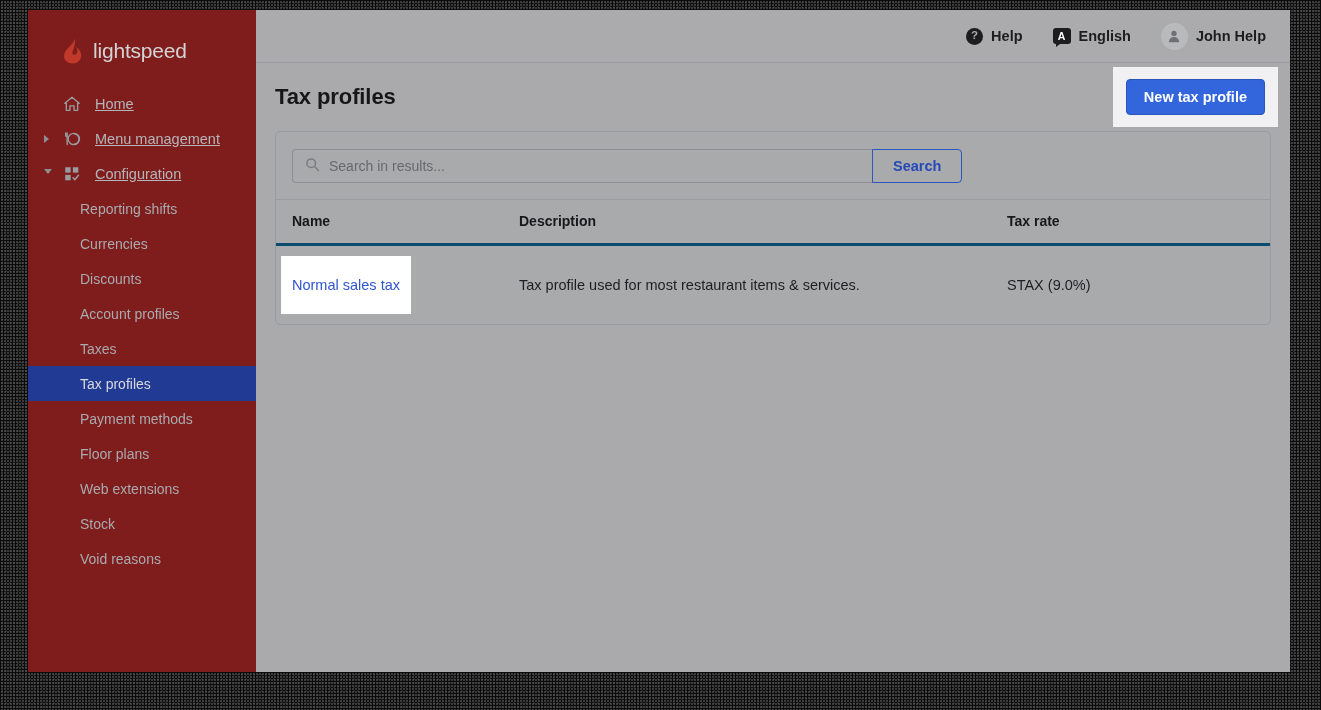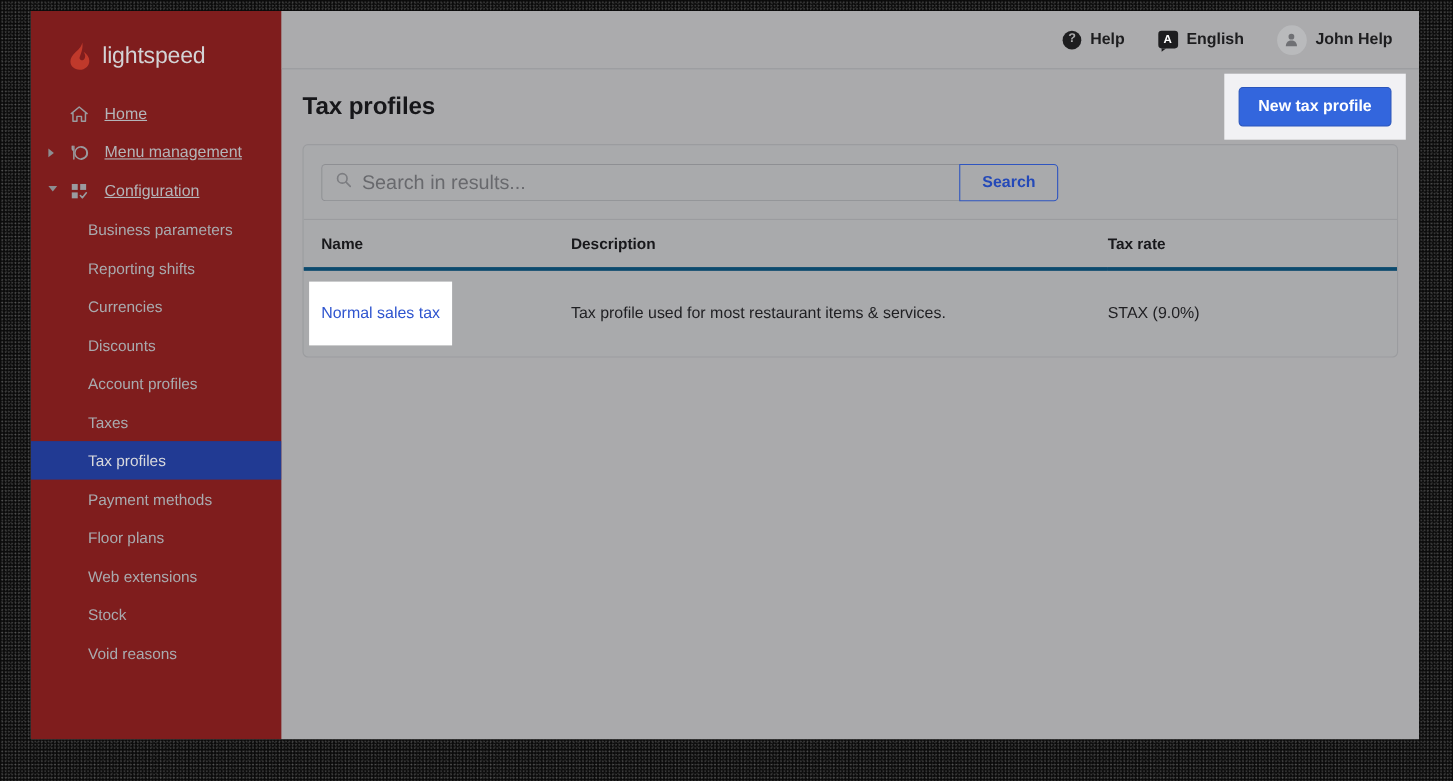--- a/index.html
+++ b/index.html
@@ -226,21 +226,21 @@
     border-right: none;
     border-radius: 4px 0 0 4px;
     padding: 0 12px;
     height: 34px;
   }
   .search-box input {
     flex: 1;
     border: none;
     outline: none;
     background: transparent;
-    font-size: 18px;
+    font-size: 14px;
     color: #2b2b2e;
     font-family: "Liberation Sans", sans-serif;
   }
   .search-box input::placeholder { color: #68696d; }
 
   #search-btn {
     background: #a9aaac;
     border: 1.5px solid #2f55c0;
     border-radius: 0 4px 4px 0;
     color: #2449b8;
@@ -325,23 +325,20 @@
             <span class="caret down"></span>
             <span class="nav-icon">
               <svg viewBox="0 0 20 20" width="18" height="18">
                 <rect x="2.5" y="2.5" width="6" height="6" fill="#9a9b9f"></rect>
                 <rect x="11" y="2.5" width="6" height="6" fill="#9a9b9f"></rect>
                 <rect x="2.5" y="11" width="6" height="6" fill="#9a9b9f"></rect>
                 <path d="M11.2 14.2 L13.2 16.4 L17.2 11.4" fill="none" stroke="#9a9b9f" stroke-width="1.7" stroke-linecap="round" stroke-linejoin="round"></path>
               </svg>
             </span>
             <span>Configuration</span>
-          </div>
-          <div class="nav-row lvl3">
-            <span>Business parameters</span>
           </div>
           <div class="nav-row lvl3">
             <span>Reporting shifts</span>
           </div>
           <div class="nav-row lvl3">
             <span>Currencies</span>
           </div>
           <div class="nav-row lvl3">
             <span>Discounts</span>
           </div>

